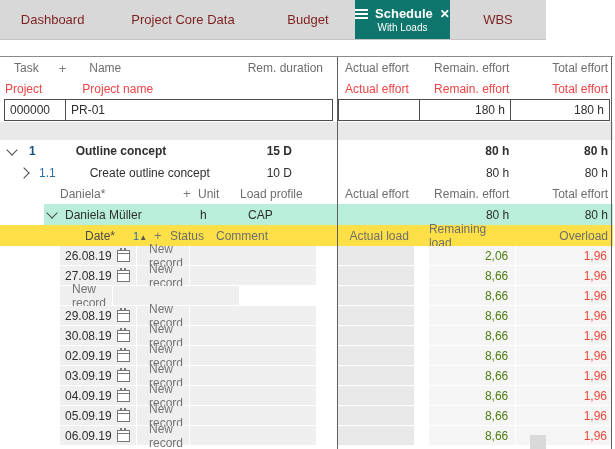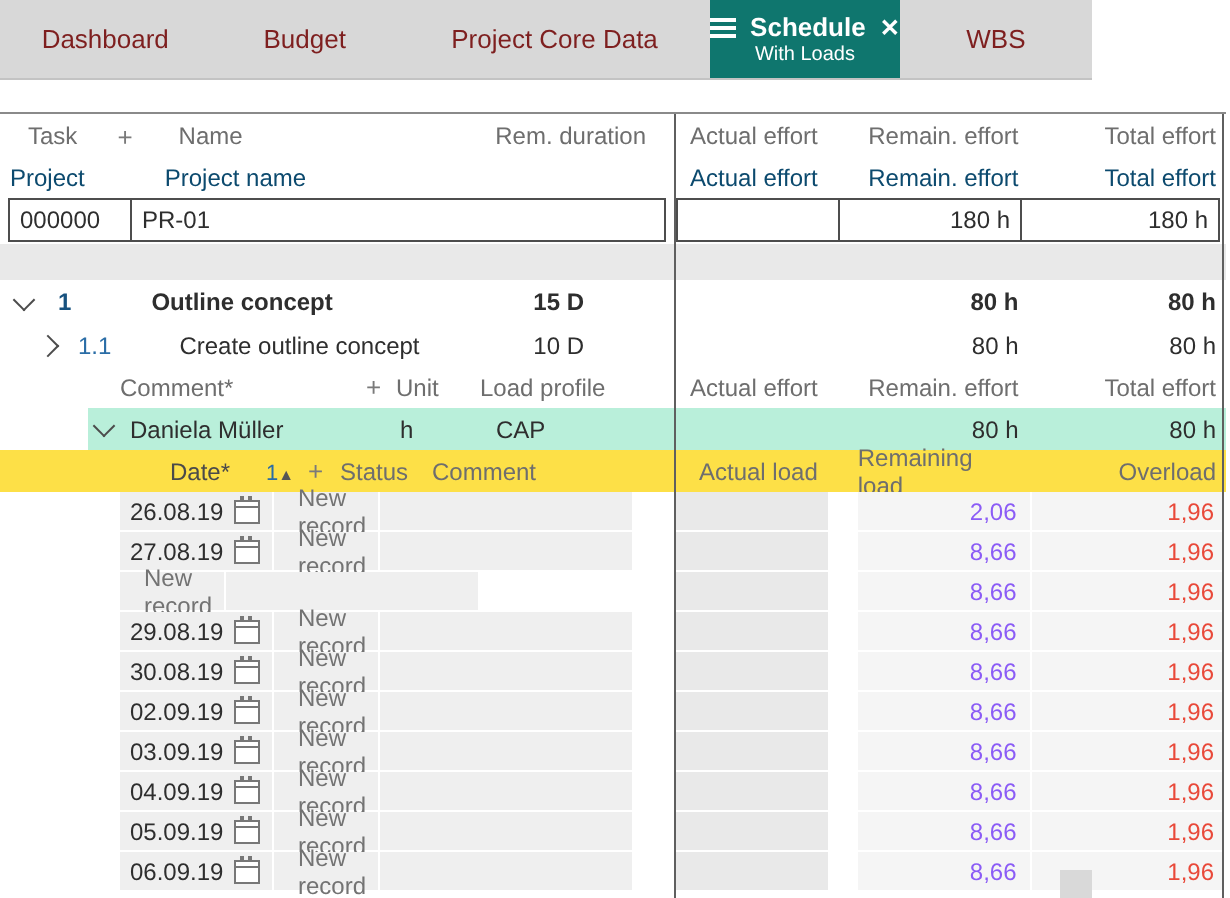--- a/index.html
+++ b/index.html
@@ -33,21 +33,21 @@
 
   .row{display:flex;align-items:stretch;position:relative;}
   .ls{width:337px;display:flex;align-items:center;position:relative;box-sizing:border-box;}
   .rs{width:276px;display:flex;align-items:stretch;box-sizing:border-box;}
   .cell{box-sizing:border-box;display:flex;align-items:center;justify-content:flex-end;}
   .cell.a{width:82px;padding-right:6px;}
   .cell.r{width:92px;padding-right:7px;margin-left:14px;}
   .cell.t{width:102px;padding-right:5px;}
 
   .hdr{color:#6e6e6e;}
-  .hdr2{color:#0c4a6e;}
+  .hdr2{color:#ef4444;}
   .plus{color:#7a7a7a;font-size:13px;cursor:pointer;}
   .b{font-weight:bold;}
 
   .h1{height:22px;}
   .h2{height:19px;}
 
   
   .chev{width:7px;height:7px;border-right:1.6px solid #4c4c4c;border-bottom:1.6px solid #4c4c4c;
         display:inline-block;flex:none;cursor:pointer;}
   .chev.down{transform:rotate(45deg);margin-top:-3px;}
@@ -89,21 +89,21 @@
   .lrow{height:20px;}
   .lrow .ls{padding-left:60px;}
   .c-date,.c-status,.c-comment{height:100%;box-sizing:border-box;background:#efefef;
       border-right:1px solid #fff;border-bottom:1px solid #fff;display:flex;align-items:center;}
   .c-date{width:77px;padding:0 5px;}
   .c-date .dtxt{flex:1;}
   .c-status{width:53px;padding-left:12px;color:#737373;}
   .c-comment{width:127px;}
   .lrow .cell{border-bottom:1px solid #fff;border-right:1px solid #fff;}
   .lrow .cell.a{background:#e9e9e9;}
-  .lrow .cell.r{background:#f5f5f5;color:#8b5cf6;}
+  .lrow .cell.r{background:#f5f5f5;color:#4d7c0f;}
   .lrow .cell.t{background:#f5f5f5;}
   .overload{color:#e9493a;}
 
   
   .cal{position:relative;width:11px;height:10px;border:1px solid #777;background:#fff;
        display:inline-block;flex:none;margin-right:1px;cursor:pointer;}
   .cal::before{content:"";position:absolute;top:-3px;left:2px;width:2px;height:3px;
        background:#777;box-shadow:4px 0 0 #777;}
   .cal::after{content:"";position:absolute;top:2px;left:0;right:0;height:1px;background:#777;}
 
@@ -111,25 +111,25 @@
 </style>
 </head>
 <body>
 
 <div class="app">
 
   <div class="tabbar">
     <div class="tab w-dash">
       <span>Dashboard</span>
     </div>
+    <div class="tab w-pcd">
+      <span>Project Core Data</span>
+    </div>
     <div class="tab w-bud">
       <span>Budget</span>
-    </div>
-    <div class="tab w-pcd">
-      <span>Project Core Data</span>
     </div>
     <div class="tab w-sched active">
       <div class="sched-top">
         <span class="hamb"></span>
         <span class="sched-label">Schedule</span>
         <span class="closex">✕</span>
       </div>
       <div class="sched-sub">With Loads</div>
     </div>
     <div class="tab w-wbs">
@@ -207,21 +207,21 @@
       </div>
       <div class="rs">
         <div class="cell a"></div>
         <div class="cell r">80 h</div>
         <div class="cell t">80 h</div>
       </div>
     </div>
 
     <div class="row rhdr">
       <div class="ls">
-        <span class="hdr" style="margin-left:60px">Comment*</span>
+        <span class="hdr" style="margin-left:60px">Daniela*</span>
         <span class="plus abs" style="left:183px">+</span>
         <span class="hdr abs" style="left:198px">Unit</span>
         <span class="hdr abs" style="left:240px">Load profile</span>
       </div>
       <div class="rs">
         <div class="cell a hdr">Actual effort</div>
         <div class="cell r hdr">Remain. effort</div>
         <div class="cell t hdr">Total effort</div>
       </div>
     </div>

